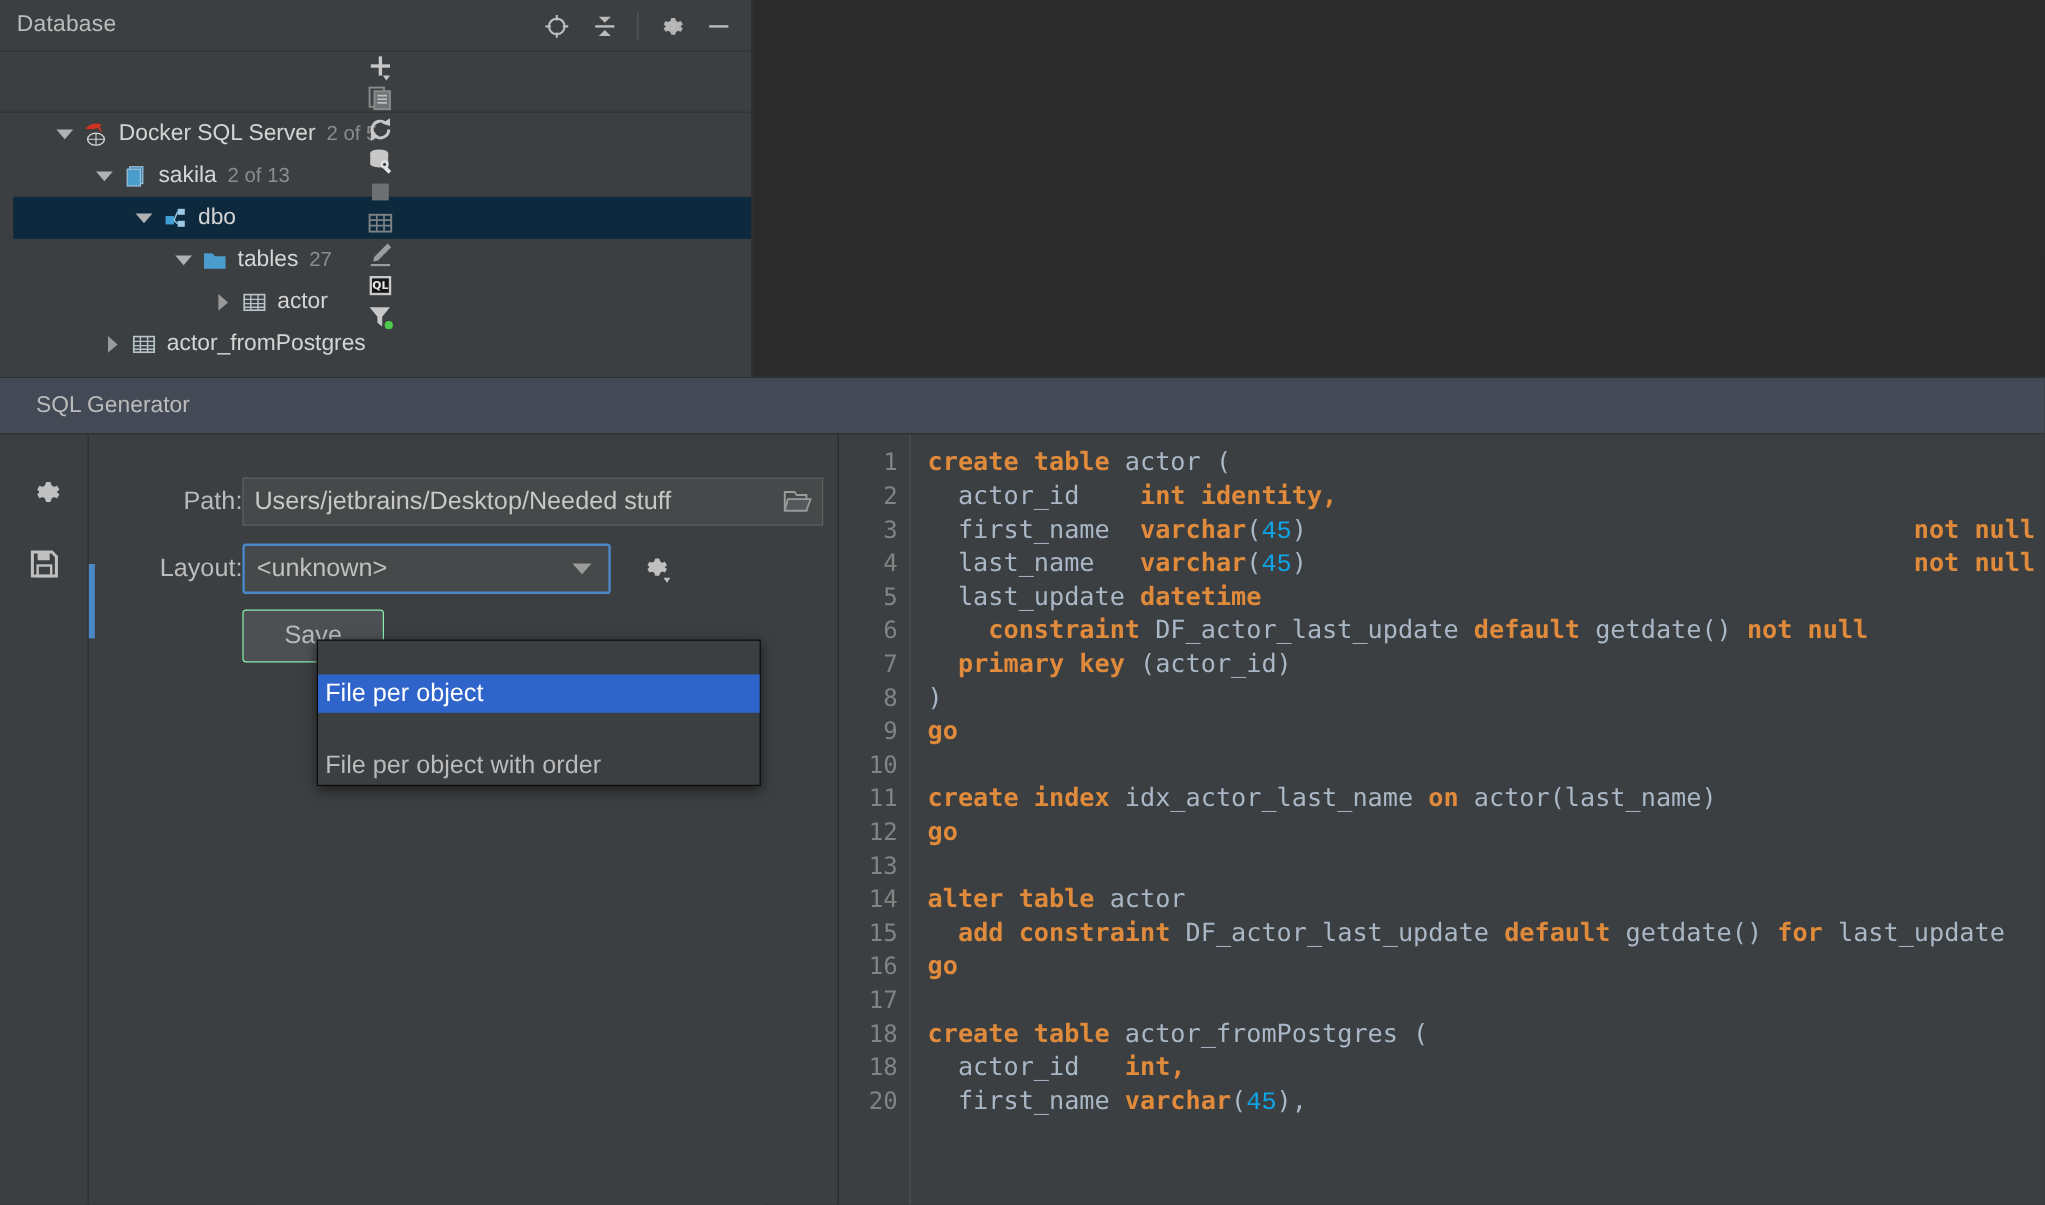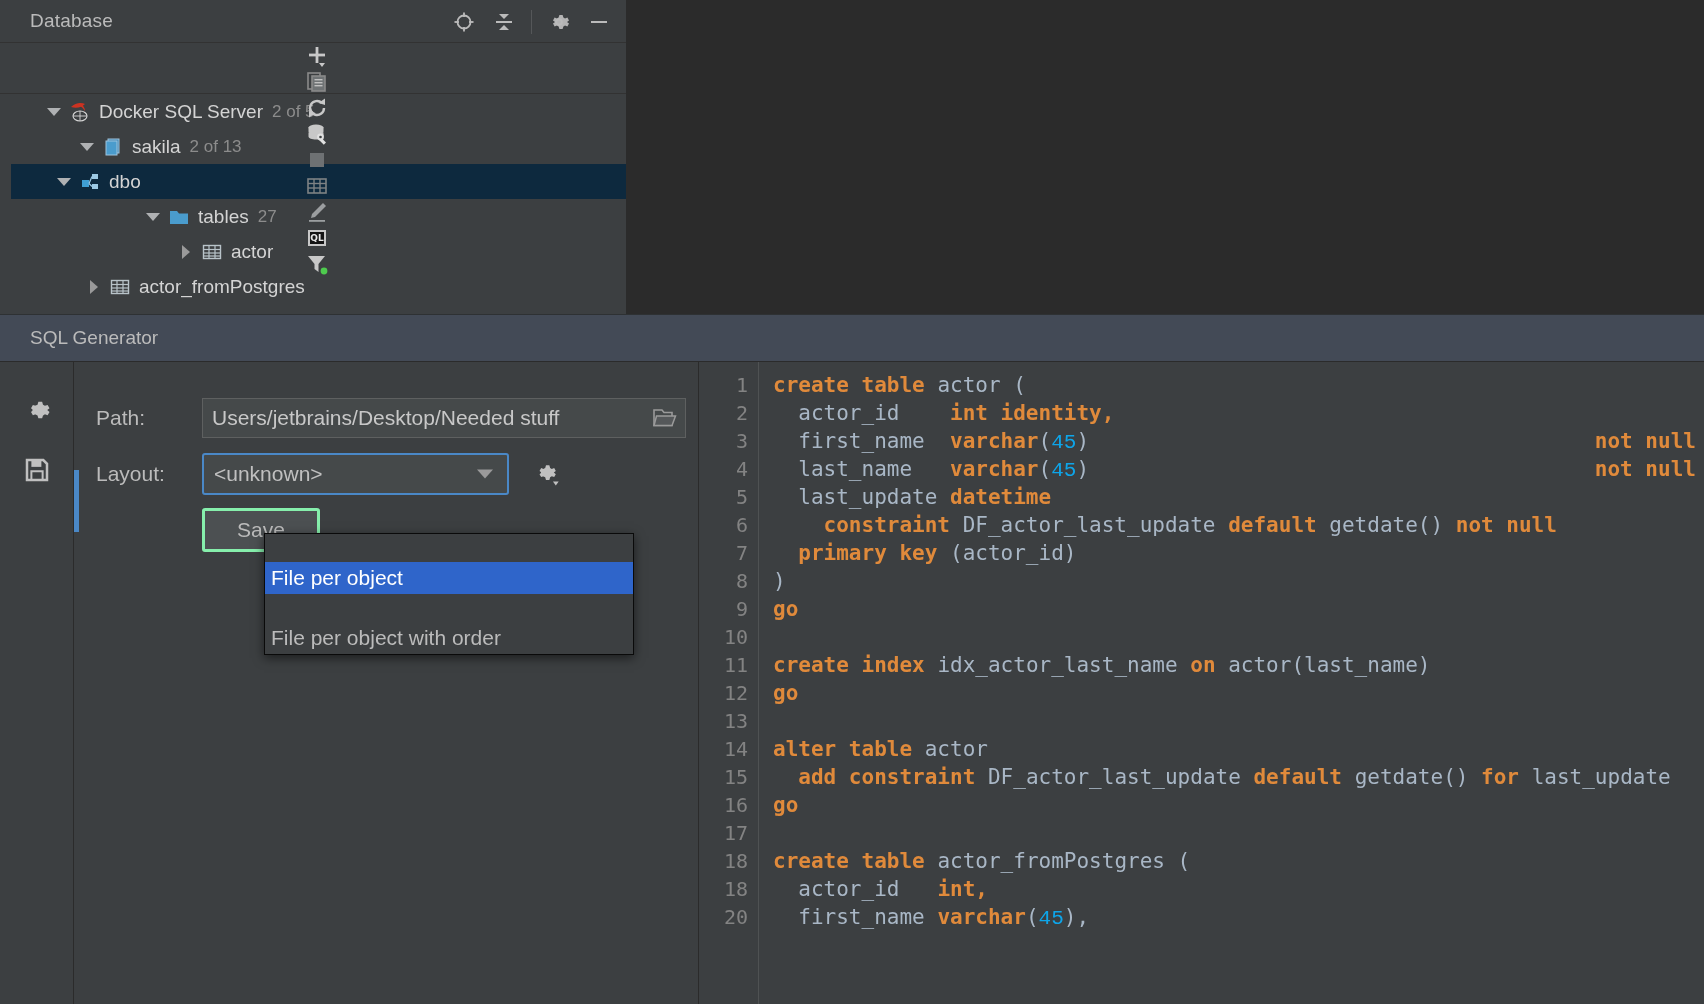--- a/index.html
+++ b/index.html
@@ -20,21 +20,21 @@
   
   .dbpanel {
     position: absolute; left: 0; top: 0; width: 627px; height: 348px;
     background: #3c3f41;
     border-right: 1px solid #2b2b2b;
   }
   .db-header {
     position: relative; height: 43px; width: 100%;
     background: #3c3f41;
     border-bottom: 1px solid #323232;
-    display: flex; align-items: center; padding-left: 16px;
+    display: flex; align-items: center;
   }
   .db-title {
     margin-left: 14px; color: #bbbbbb; font-size: 19px; letter-spacing: .2px;
   }
   .hdr-actions {
     position: absolute; right: 8px; top: 0; height: 43px;
     display: flex; align-items: center; gap: 2px;
   }
   .hdr-btn {
     width: 38px; height: 38px; display: flex; align-items: center; justify-content: center;
@@ -96,21 +96,21 @@
     cursor: pointer;
   }
 
   .form-col {
     position: relative;
     width: 624px; flex: 0 0 624px; background: #3c3f41;
   }
   .accent-bar {
     position: absolute; left: 0; top: 108px; width: 5px; height: 62px; background: #4a88c7;
   }
-  .form-row { display: flex; align-items: center; height: 56px; padding-left: 22px; }
+  .form-row { display: flex; align-items: center; height: 56px; padding-left: 22px; text-align: right; }
   .form-label { color: #bbbbbb; font-size: 21px; width: 106px; flex: 0 0 106px; }
 
   .path-field {
     position: relative;
     width: 484px; height: 40px;
     background: #45494a;
     border: 1px solid #5e6060;
     display: flex; align-items: center;
     color: #c8c8c8; font-size: 21px;
     padding-left: 9px;
@@ -133,21 +133,21 @@
     position: absolute; right: 14px; top: 50%; transform: translateY(-50%);
     width: 0; height: 0;
     border-left: 8px solid transparent; border-right: 8px solid transparent;
     border-top: 9px solid #9a9a9a;
   }
   .combo-gear { margin-left: 22px; cursor: pointer; display: flex; align-items: center; }
 
   .savebtn {
     margin-left: 128px; margin-top: 6px;
     width: 118px; height: 44px;
-    background: #4c5052; border: 3px solid #86efac; border-radius: 3px;
+    background: #4c5052; border: 1px solid #86efac; border-radius: 3px;
     color: #bbbbbb; font-size: 21px;
     display: flex; align-items: center; justify-content: center;
     cursor: pointer;
   }
 
   
   .dropdown {
     position: absolute; left: 190px; top: 171px;
     width: 370px;
     background: #3c3f41;
@@ -336,21 +336,21 @@
         <div class="t-icon">
           <svg width="24" height="24" viewBox="0 0 24 24">
             <rect x="7" y="4" width="11" height="14" fill="#3e86b5" stroke="#9dc4dd" stroke-width="1"></rect>
             <rect x="5" y="6" width="11" height="14" fill="#4a9ccd" stroke="#9dc4dd" stroke-width="1"></rect>
           </svg>
         </div>
         <div class="t-label">sakila</div>
         <div class="t-count">2 of 13</div>
       </div>
 
-      <div class="tree-row selected" style="padding-left:40px">
+      <div class="tree-row selected" style="padding-left:96px">
         <div class="twisty">
             <div class="tri-down"></div>
           </div>
         <div class="t-icon">
           <svg width="24" height="24" viewBox="0 0 24 24">
             <rect x="4" y="10" width="7" height="7" fill="#3f9fd4"></rect>
             <rect x="14" y="4" width="6" height="5" fill="#9cc9e4"></rect>
             <rect x="14" y="14" width="6" height="5" fill="#9cc9e4"></rect>
             <line x1="11" y1="13.5" x2="14" y2="6.5" stroke="#9cc9e4" stroke-width="1.2"></line>
             <line x1="11" y1="13.5" x2="14" y2="16.5" stroke="#9cc9e4" stroke-width="1.2"></line>

